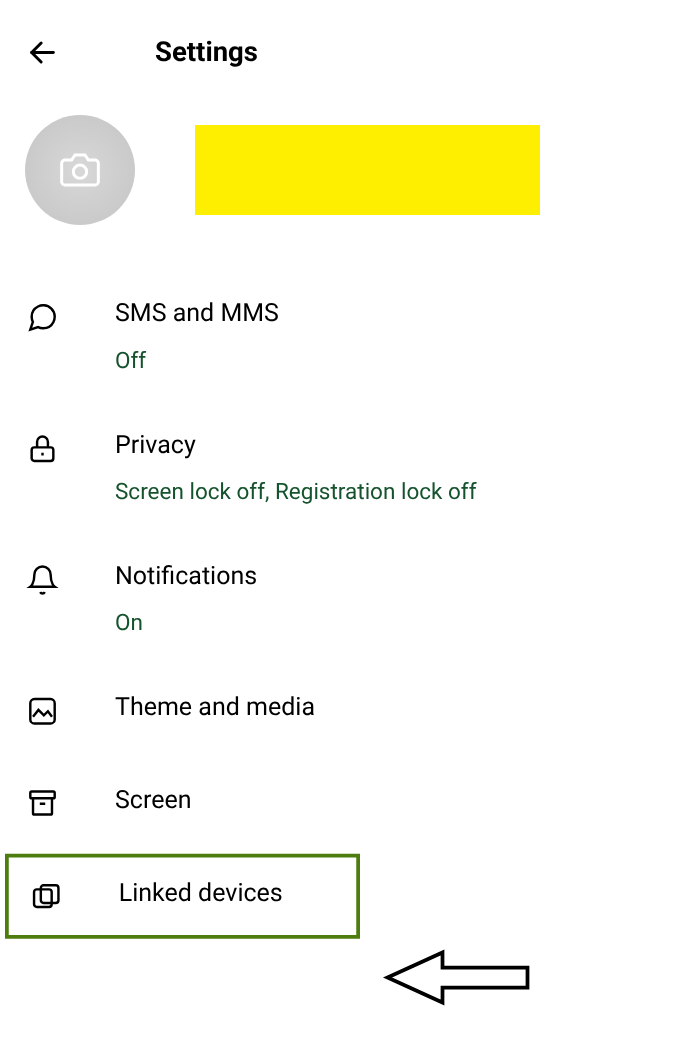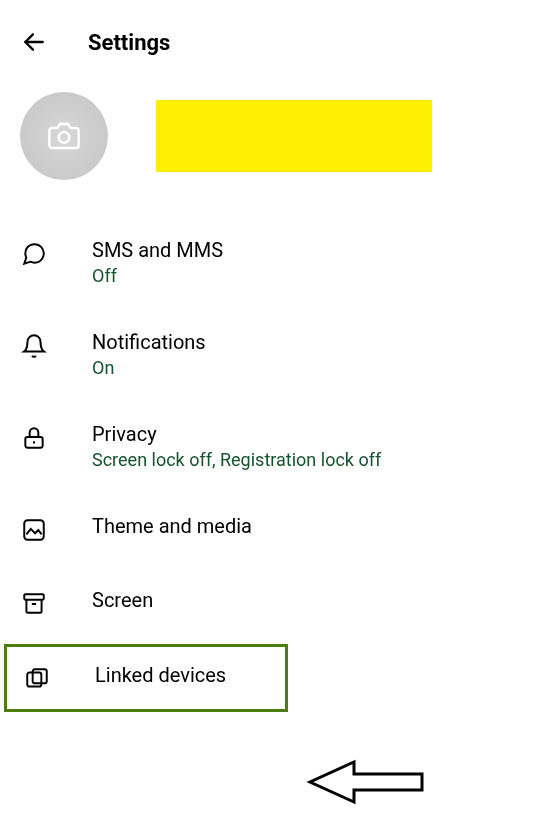--- a/index.html
+++ b/index.html
@@ -26,20 +26,21 @@
       height: 28px;
       display: flex;
       align-items: center;
       justify-content: center;
       cursor: pointer;
     }
     .header-title {
       font-size: 22px;
       font-weight: 700;
       color: #000;
+      margin-left: 36px;
     }
     .profile-section {
       display: flex;
       align-items: center;
       padding: 16px 20px 36px 20px;
       gap: 48px;
     }
     .avatar {
       width: 88px;
       height: 88px;
@@ -71,21 +72,21 @@
       height: 28px;
       display: flex;
       align-items: center;
       justify-content: center;
       flex-shrink: 0;
       margin-top: 2px;
     }
     .item-text {
       display: flex;
       flex-direction: column;
-      gap: 3px;
+      gap: 16px;
     }
     .item-title {
       font-size: 20px;
       font-weight: 400;
       color: #000;
     }
     .item-subtitle {
       font-size: 18px;
       font-weight: 400;
       color: #14532d;
@@ -139,41 +140,41 @@
     </div>
     <div class="item-text">
       <div class="item-title">SMS and MMS</div>
       <div class="item-subtitle">Off</div>
     </div>
   </div>
 
   <div class="settings-item">
     <div class="item-icon">
       <svg width="26" height="26" viewBox="0 0 24 24" fill="none" stroke="#000" stroke-width="1.8">
-        <path d="M18 8A6 6 0 0 0 6 8c0 7-3 9-3 9h18s-3-2-3-9"></path>
-        <path d="M13.73 21a2 2 0 0 1-3.46 0"></path>
-      </svg>
-    </div>
-    <div class="item-text">
-      <div class="item-title">Notifications</div>
-      <div class="item-subtitle">On</div>
-    </div>
-  </div>
-
-  <div class="settings-item">
-    <div class="item-icon">
-      <svg width="26" height="26" viewBox="0 0 24 24" fill="none" stroke="#000" stroke-width="1.8">
         <rect x="4" y="11" width="16" height="10" rx="2" ry="2"></rect>
         <path d="M8 11V7a4 4 0 0 1 8 0v4"></path>
         <line x1="12" y1="15" x2="12" y2="17"></line>
       </svg>
     </div>
     <div class="item-text">
       <div class="item-title">Privacy</div>
       <div class="item-subtitle">Screen lock off, Registration lock off</div>
+    </div>
+  </div>
+
+  <div class="settings-item">
+    <div class="item-icon">
+      <svg width="26" height="26" viewBox="0 0 24 24" fill="none" stroke="#000" stroke-width="1.8">
+        <path d="M18 8A6 6 0 0 0 6 8c0 7-3 9-3 9h18s-3-2-3-9"></path>
+        <path d="M13.73 21a2 2 0 0 1-3.46 0"></path>
+      </svg>
+    </div>
+    <div class="item-text">
+      <div class="item-title">Notifications</div>
+      <div class="item-subtitle">On</div>
     </div>
   </div>
 
 
   <div class="settings-item">
     <div class="item-icon">
       <svg width="26" height="26" viewBox="0 0 24 24" fill="none" stroke="#000" stroke-width="1.8">
         <rect x="3" y="3" width="18" height="18" rx="3" ry="3"></rect>
         <polyline points="5 16 9 11 13 15 16 12 19 16"></polyline>
       </svg>

